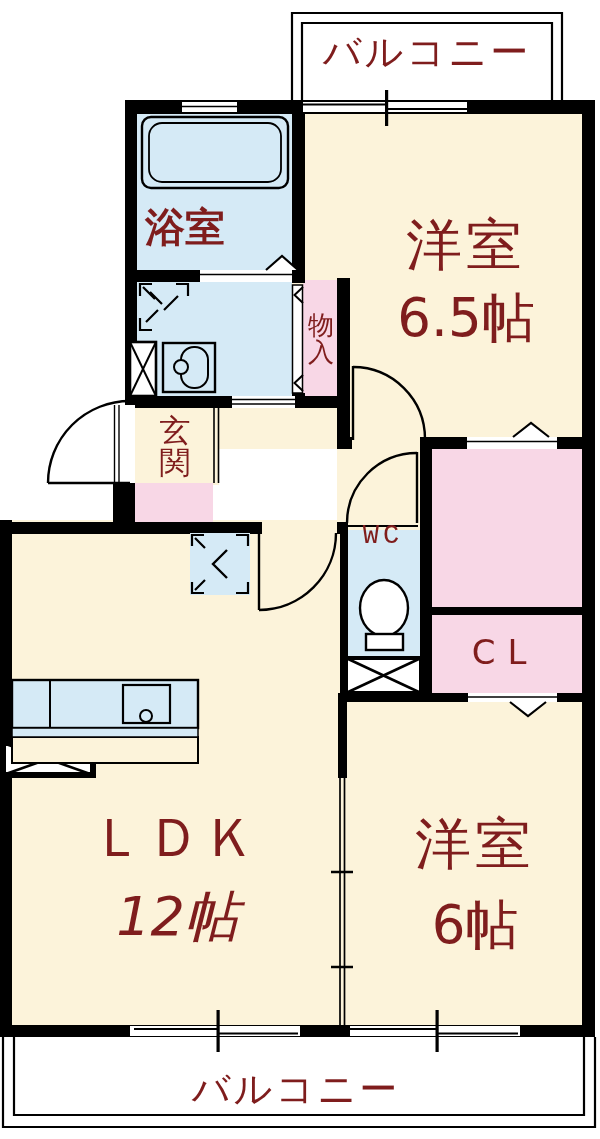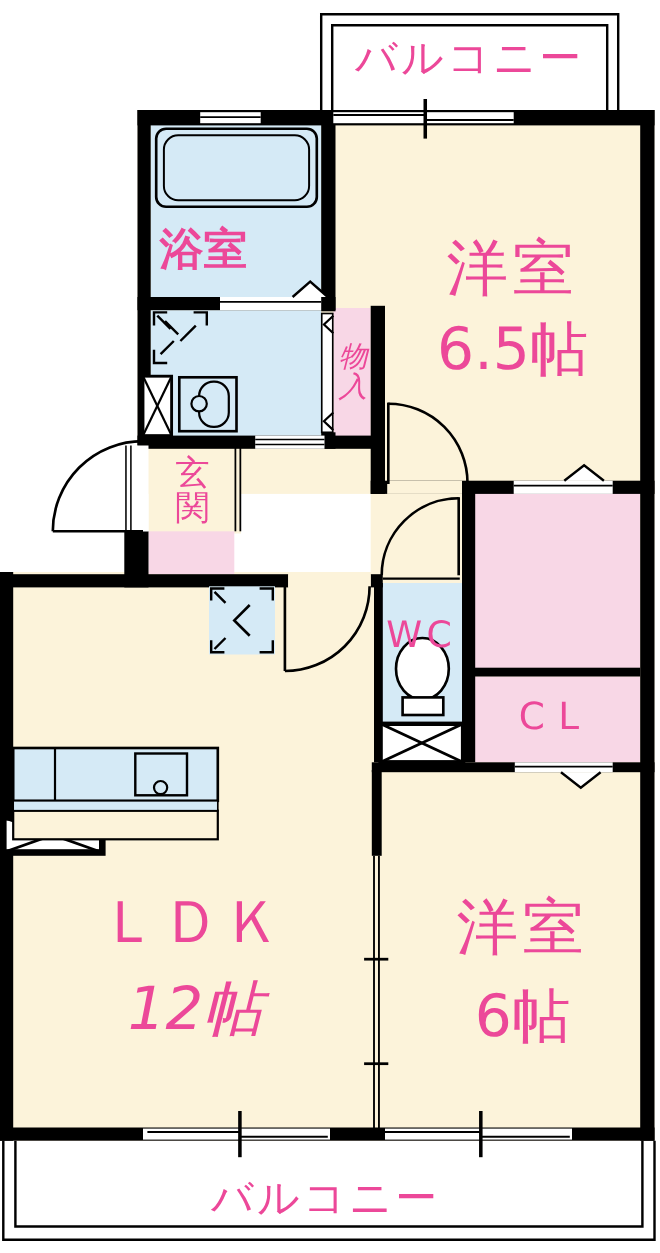--- a/index.html
+++ b/index.html
@@ -1,19 +1,19 @@
 <!DOCTYPE html>
 <html><head>
 <meta charset="utf-8">
 <style>
   html,body{margin:0;padding:0;background:#ffffff;}
   .plan{position:relative;width:600px;height:1139px;background:#ffffff;overflow:hidden;
         font-family:"DejaVu Sans","Liberation Sans",sans-serif;color:#000;}
   .plan svg{position:absolute;left:0;top:0;}
-  .label{position:absolute;color:#ec4899;text-align:center;line-height:1.05;white-space:nowrap;}
+  .label{position:absolute;color:#7f1d1d;text-align:center;line-height:1.05;white-space:nowrap;}
   .vert{white-space:normal;word-break:break-all;line-height:1.04;}
 </style>
 </head>
 <body>
 
 <div class="plan">
 <svg width="600" height="1139" viewBox="0 0 600 1139">
 
   <g>
     <rect x="125" y="100" width="470" height="349" fill="#fcf3da"></rect>
@@ -211,25 +211,25 @@
 </svg>
 
   <div class="label" style="left:312px;top:33px;width:230px;font-size:38px;letter-spacing:3px;">バルコニー</div>
 
   <div class="label" style="left:346px;top:216px;width:240px;font-size:56px;letter-spacing:4px;">洋室</div>
   <div class="label" style="left:346px;top:290px;width:240px;font-size:53px;text-align:center;">6.5帖</div>
 
   <div class="label" style="left:115px;top:206px;width:140px;font-size:40px;font-weight:bold;">浴室</div>
 
 
-  <div class="label vert" style="left:307px;top:312px;width:28px;font-size:26px;font-style:italic;">物入</div>
+  <div class="label vert" style="left:307px;top:312px;width:28px;font-size:26px;">物入</div>
 
   <div class="label vert" style="left:158px;top:414px;width:34px;font-size:31px;text-align:center;">玄関</div>
 
-  <div class="label" style="left:346px;top:560px;width:74px;font-size:33px;letter-spacing:4px;">WC</div>
+  <div class="label" style="left:346px;top:522px;width:74px;font-size:27px;letter-spacing:4px;font-family:Liberation Mono, monospace;">WC</div>
 
 
   <div class="label" style="left:430px;top:635px;width:150px;font-size:34px;letter-spacing:12px;">CL</div>
 
   <div class="label" style="left:55px;top:810px;width:240px;font-size:54px;letter-spacing:2px;">ＬＤＫ</div>
   <div class="label" style="left:55px;top:889px;width:245px;font-size:54px;font-style:italic;">12帖</div>
 
   <div class="label" style="left:355px;top:815px;width:240px;font-size:56px;letter-spacing:4px;">洋室</div>
   <div class="label" style="left:355px;top:897px;width:240px;font-size:53px;">6帖</div>
 

